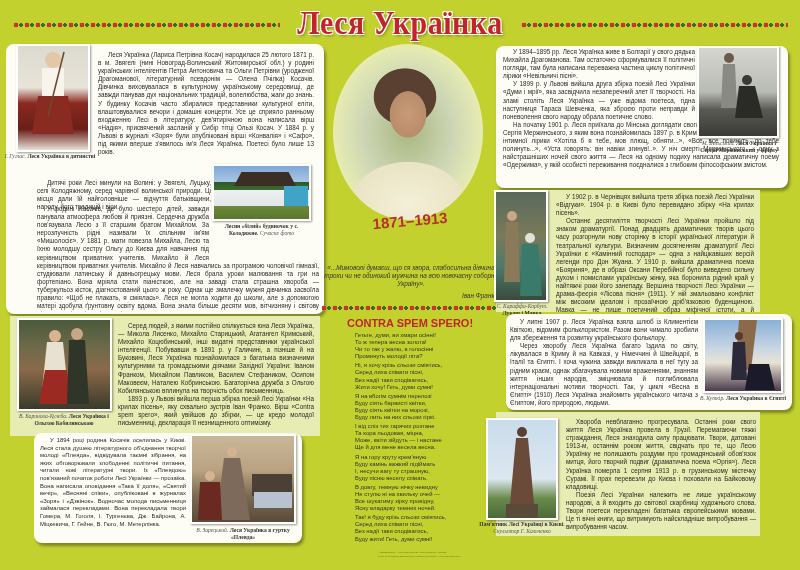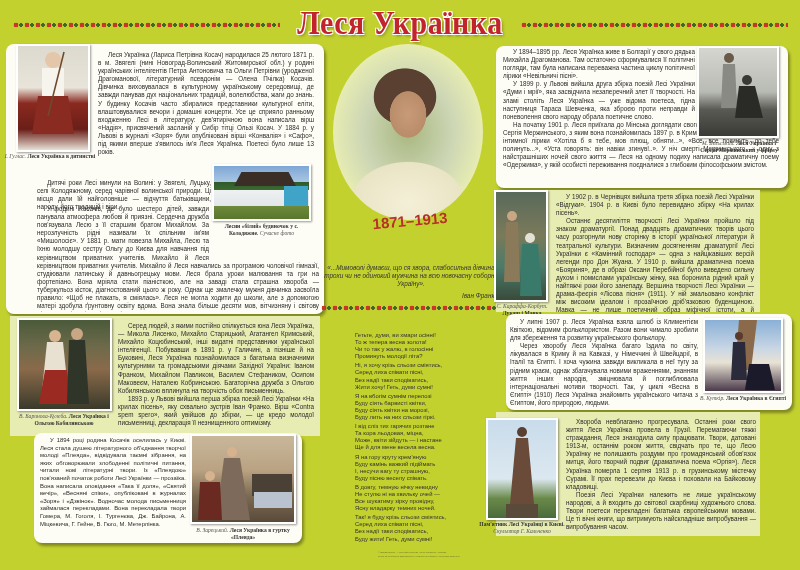--- a/index.html
+++ b/index.html
@@ -181,20 +181,21 @@
   <div class="caption" style="left:184px; top:527px; width:118px;">
     <span class="author">В. Зарецький.</span>
     <b>Леся Українка в гуртку «Плеяда»</b>
   </div>
 
   <div class="portrait"></div>
   <div class="years">1871–1913</div>
   <div class="quote">«...Мимоволі думаєш, що ся хвора, слабосильна дівчина трохи чи не одинокий мужчина на всю новочасну соборну Україну».</div>
   <div class="quote-author">Іван Франко</div>
   <div class="mid-ornament"></div>
+  <div class="poem-title">CONTRA SPEM SPERO!</div>
   <div class="poem">
     <div class="stanza">
       <div>Гетьте, думи, ви хмари осінні!</div>
         <div>То ж тепера весна золота!</div>
         <div>Чи то так у жалю, в голосінні</div>
         <div>Проминуть молодії літа?</div>
     </div>
     <div class="stanza">
       <div>Ні, я хочу крізь сльози сміятись,</div>
         <div>Серед лиха співати пісні,</div>

